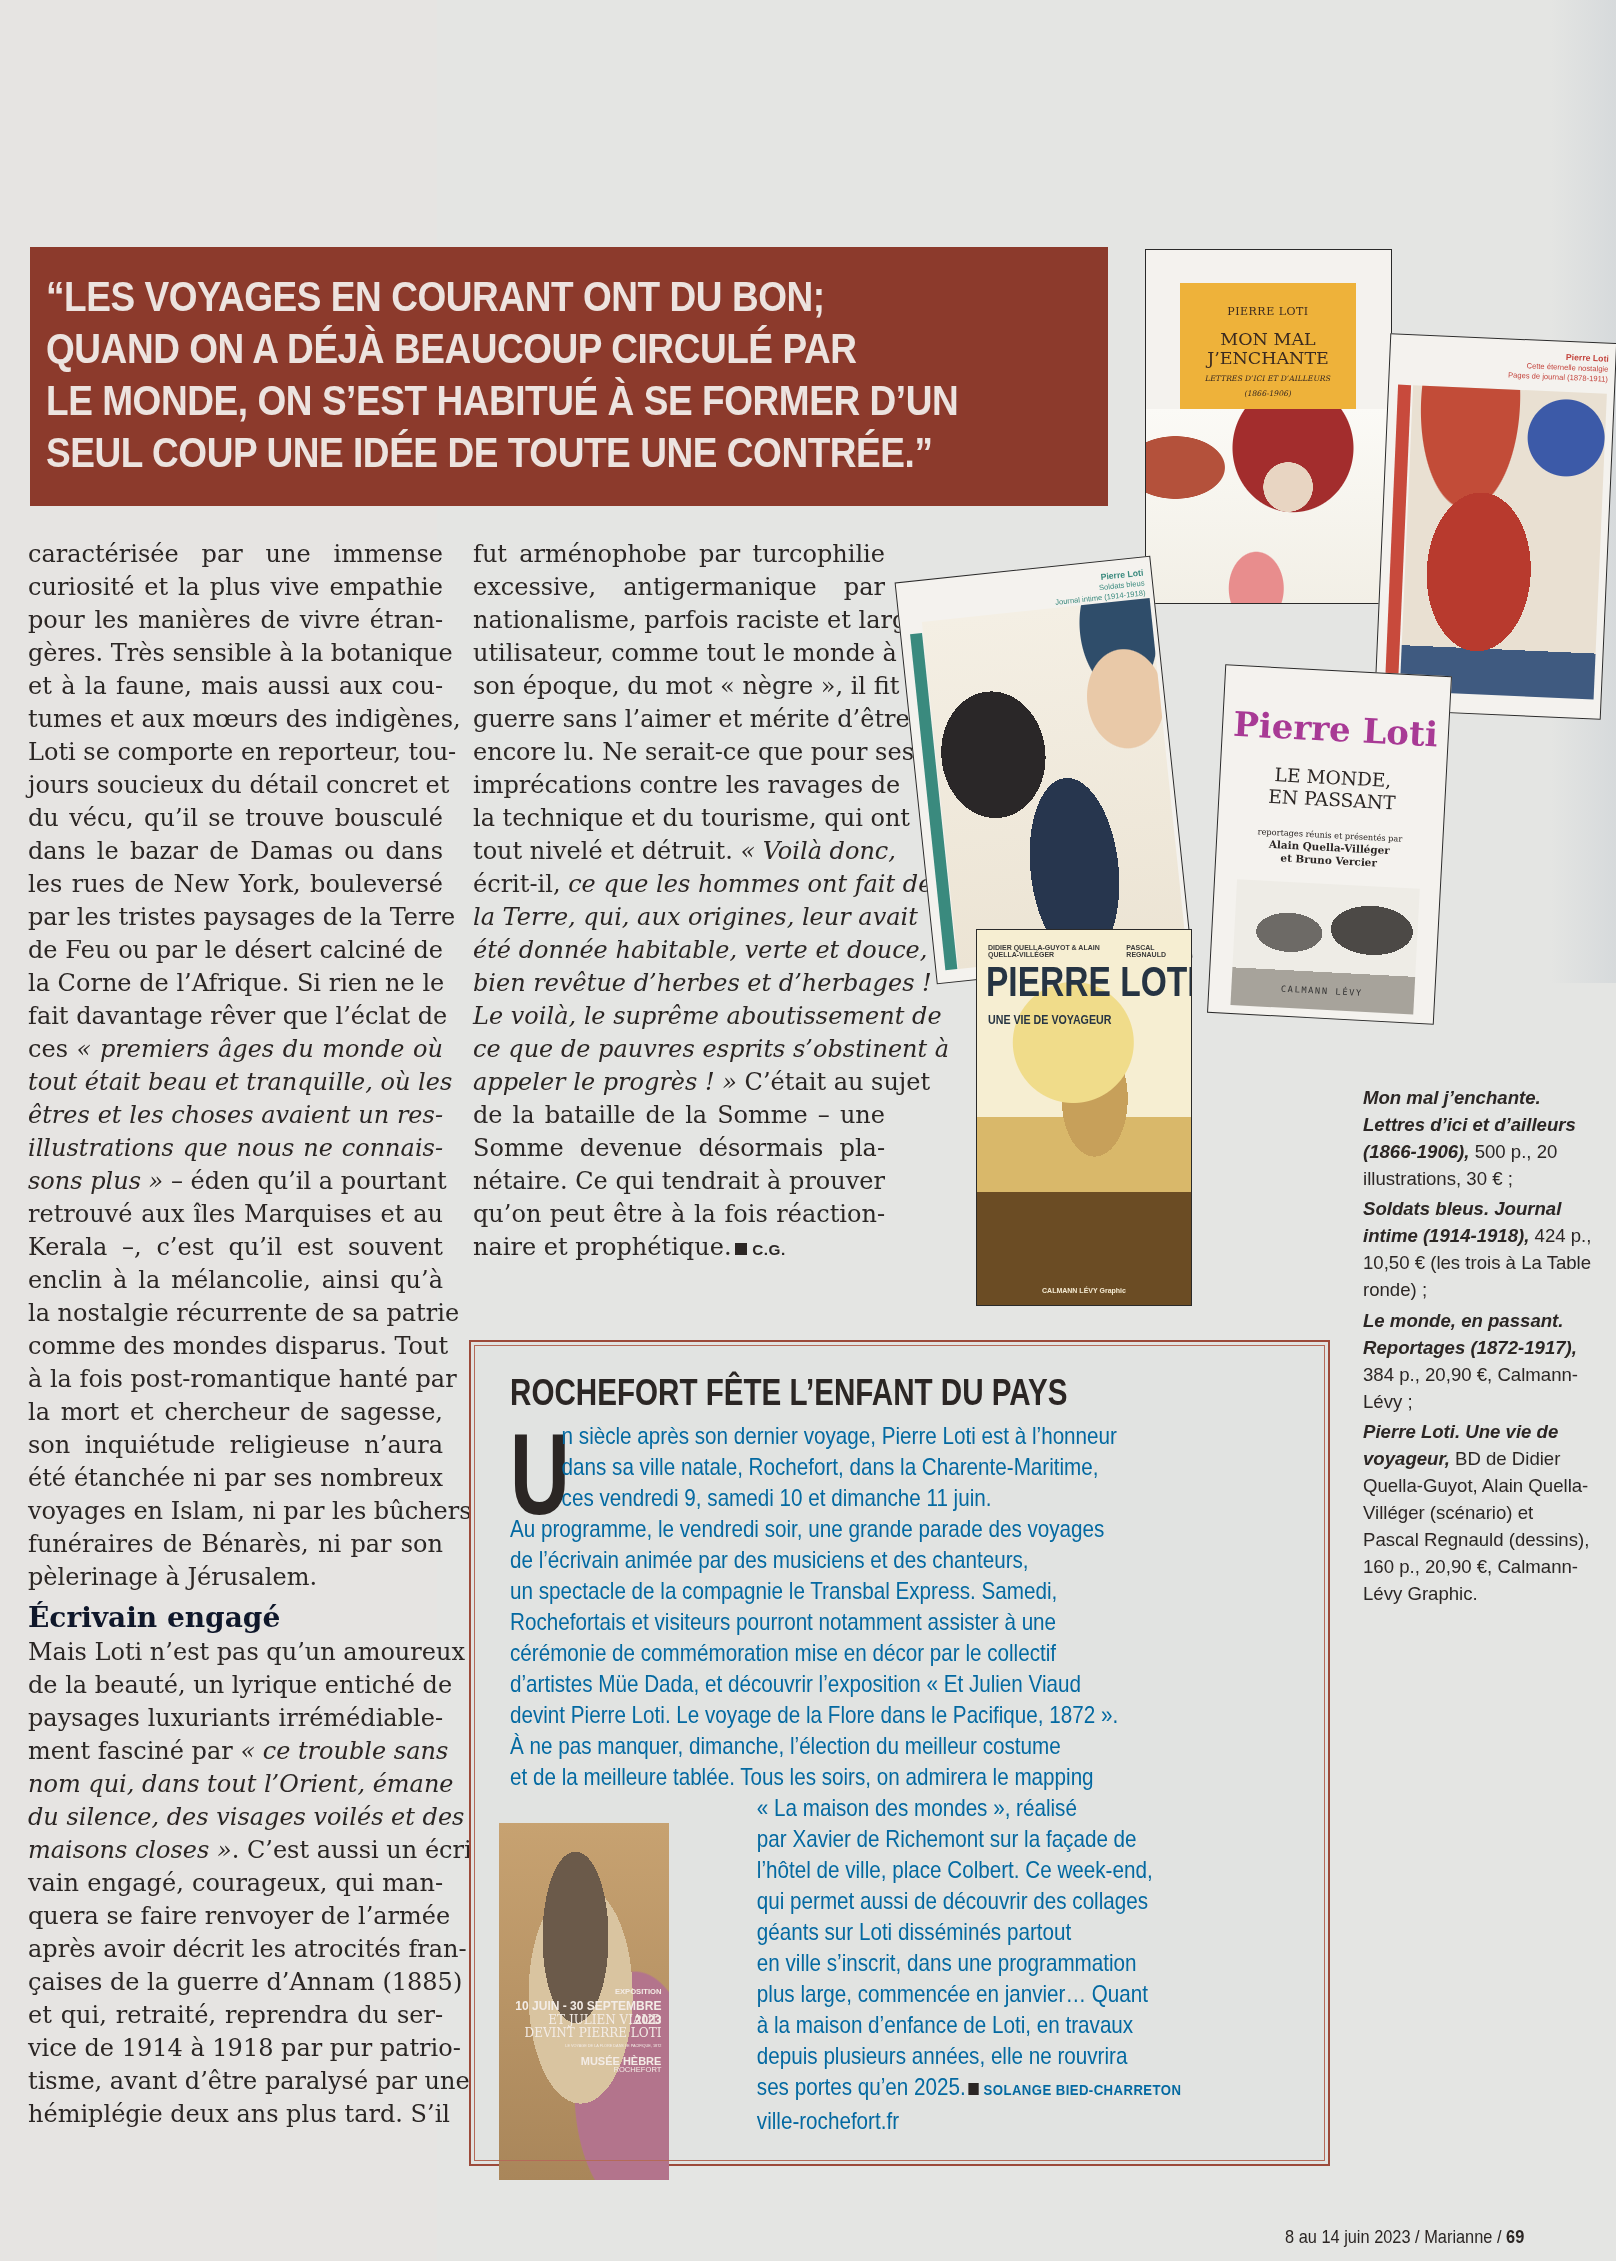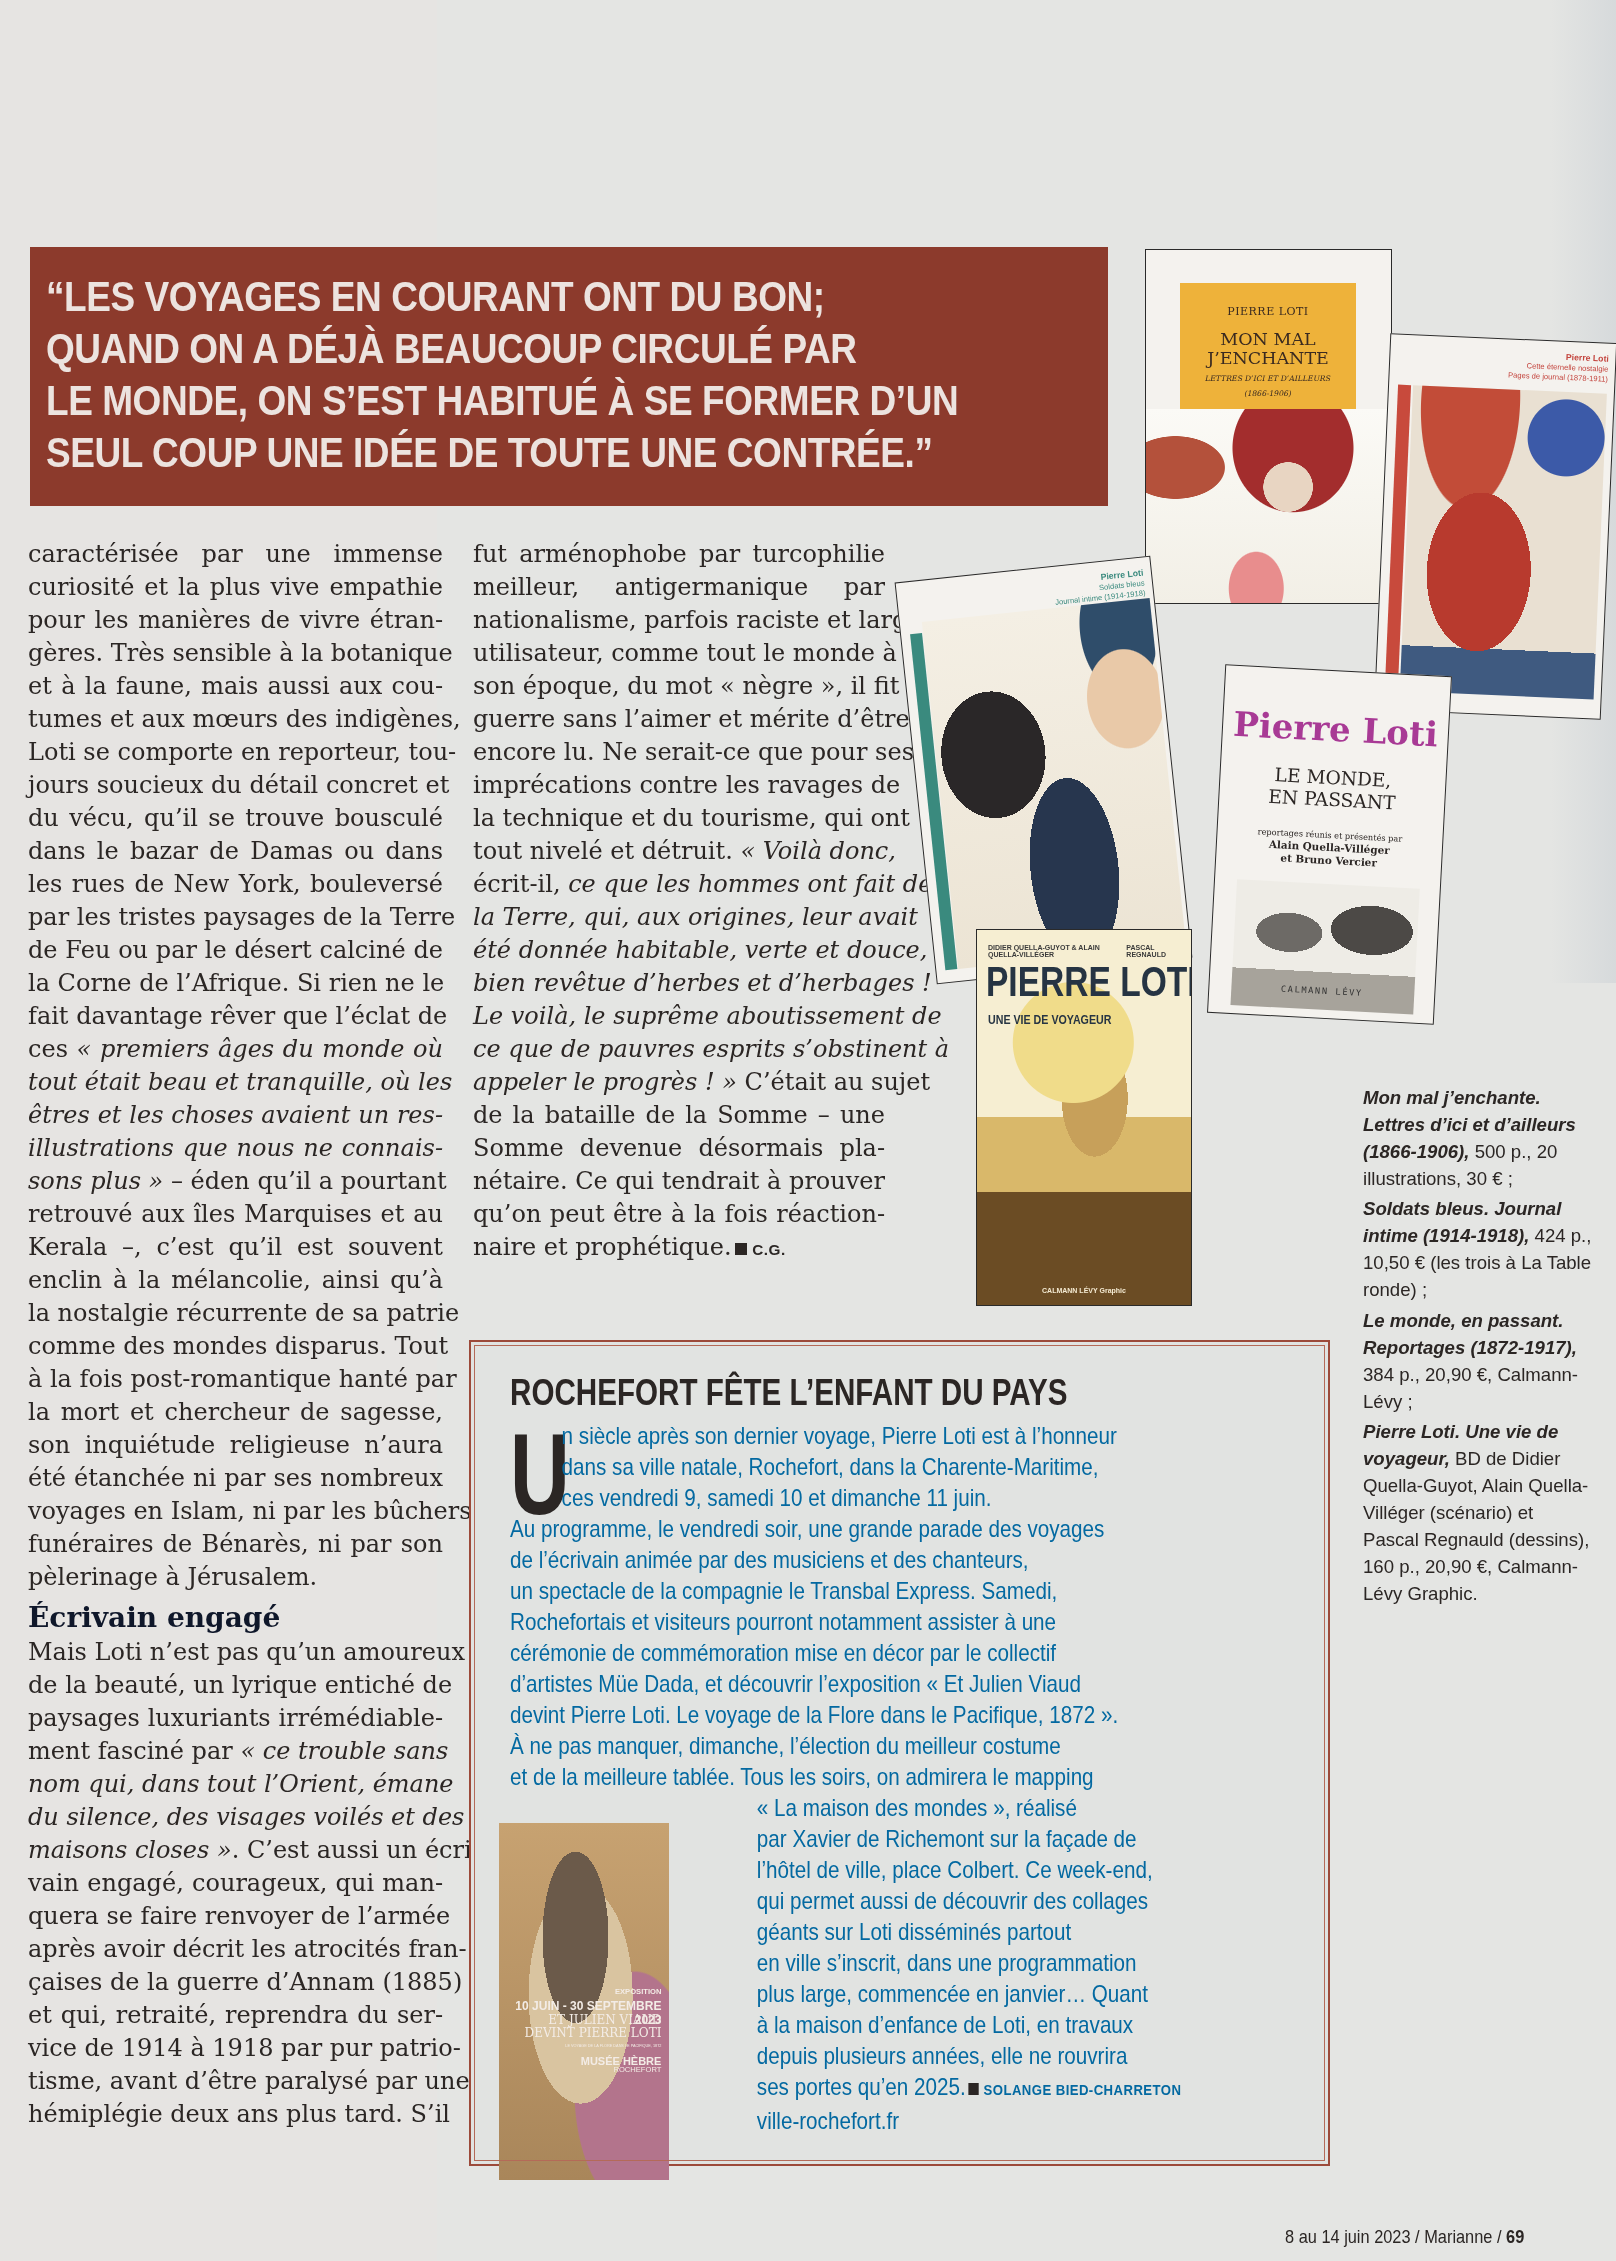--- a/index.html
+++ b/index.html
@@ -206,21 +206,21 @@
   <span class="line">après avoir décrit les atrocités fran-</span>
   <span class="line">çaises de la guerre d’Annam (1885)</span>
   <span class="line">et qui, retraité, reprendra du ser-</span>
   <span class="line">vice de 1914 à 1918 par pur patrio-</span>
   <span class="line">tisme, avant d’être paralysé par une</span>
   <span class="line">hémiplégie deux ans plus tard. S’il</span>
 </div>
 
 <div class="col col2">
   <span class="line">fut arménophobe par turcophilie</span>
-  <span class="line">meilleur, antigermanique par</span>
+  <span class="line">excessive, antigermanique par</span>
   <span class="line">nationalisme, parfois raciste et large</span>
   <span class="line">utilisateur, comme tout le monde à</span>
   <span class="line">son époque, du mot « nègre », il fit la</span>
   <span class="line">guerre sans l’aimer et mérite d’être</span>
   <span class="line">encore lu. Ne serait-ce que pour ses</span>
   <span class="line">imprécations contre les ravages de</span>
   <span class="line">la technique et du tourisme, qui ont</span>
   <span class="line"><span>tout nivelé et détruit. </span><span class="it">« Voilà donc,</span></span>
   <span class="line"><span>écrit-il, </span><span class="it">ce que les hommes ont fait de</span></span>
   <span class="line it">la Terre, qui, aux origines, leur avait</span>

